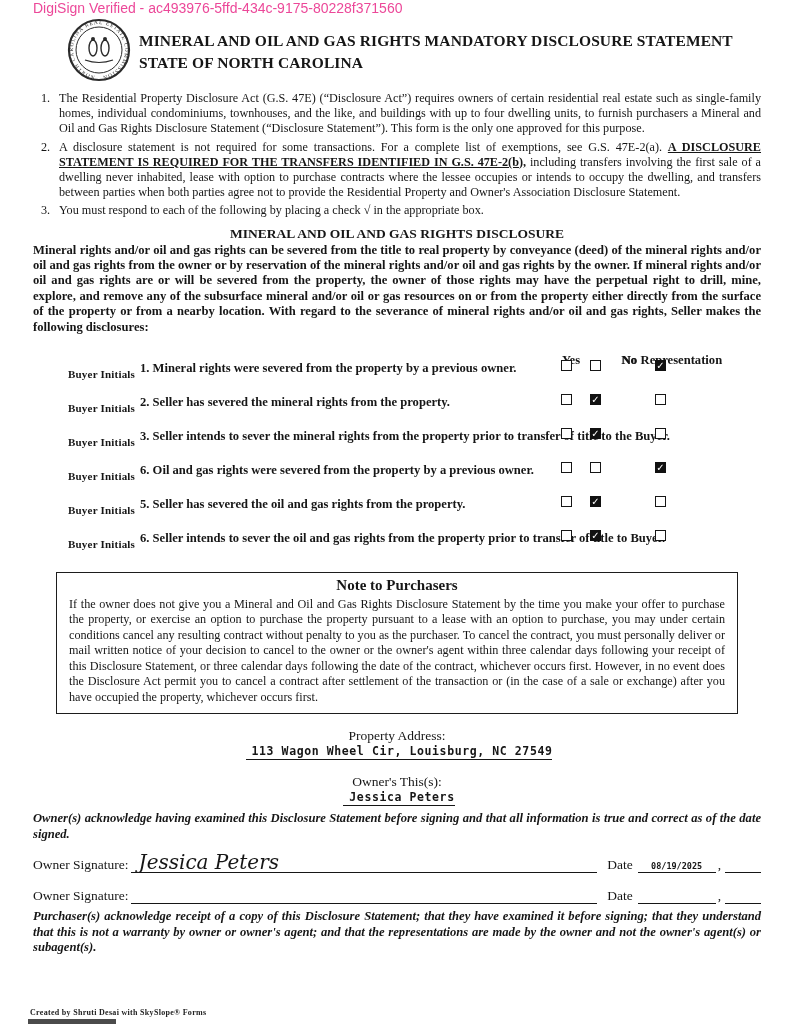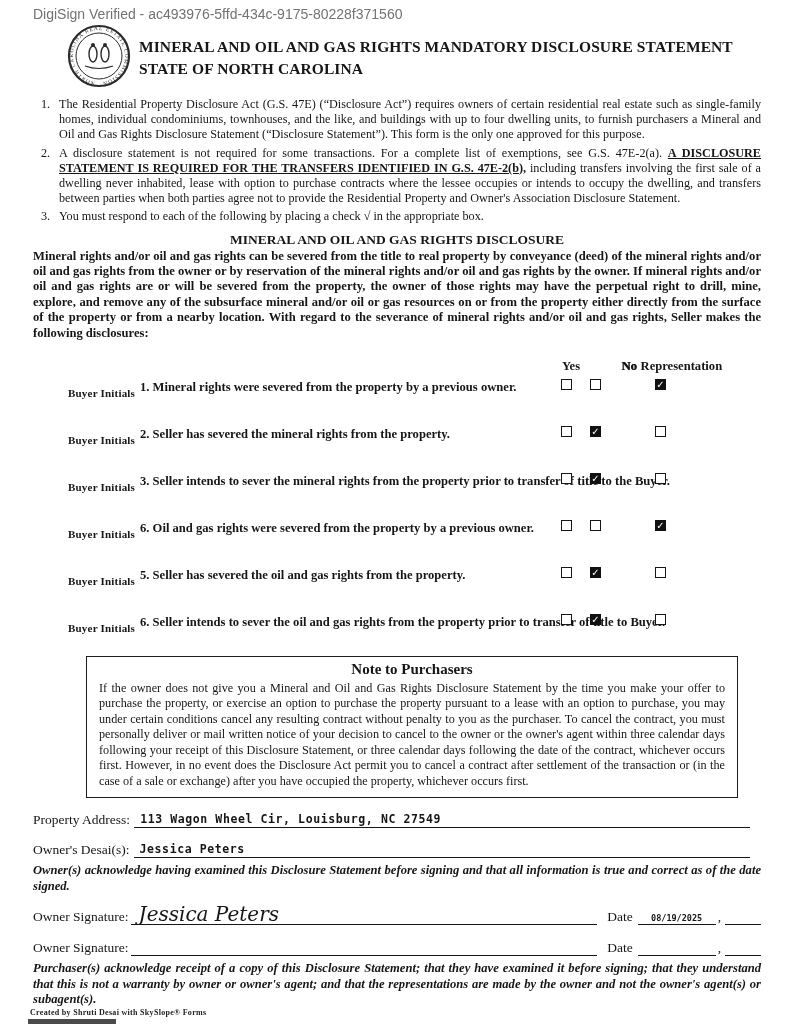--- a/index.html
+++ b/index.html
@@ -1,20 +1,20 @@
 <!DOCTYPE html>
 <html><head>
 <meta charset="utf-8">
 <style>
   html,body{margin:0;padding:0;background:#ffffff;}
   body{width:791px;height:1024px;overflow:hidden;font-family:"Liberation Serif",serif;color:#161616;}
   .page{position:relative;width:791px;height:1024px;background:#ffffff;}
   .content{position:relative;padding:0 30px 0 33px;}
 
-  .digisign{margin:0;padding-top:6px;font-family:"Liberation Sans",sans-serif;font-size:14px;color:#737373;}
+  .digisign{margin:0;font-family:"Liberation Sans",sans-serif;font-size:14px;color:#ec4899;}
 
   .header-row{display:flex;align-items:center;margin-top:2px;margin-left:34px;}
   .seal{flex:0 0 auto;}
   .header-titles{margin-left:8px;font-weight:bold;font-size:15.5px;line-height:1.45;letter-spacing:.1px;}
 
   .instr-heading{text-align:center;font-weight:bold;font-size:13.5px;margin-top:3px;}
 
   .instr-list{margin-top:5px;}
   .instr-item{display:flex;margin-bottom:3px;font-size:12.2px;line-height:15.2px;}
   .instr-num{flex:0 0 26px;padding-left:8px;box-sizing:border-box;}
@@ -24,37 +24,37 @@
   .disc-heading{text-align:center;font-weight:bold;font-size:13.5px;margin-top:7px;}
   .disc-intro{margin-top:1px;font-weight:bold;font-size:12.6px;line-height:15.4px;text-align:justify;}
 
   .disc-table{position:relative;margin-top:6px;}
   .cols-header{position:relative;height:17px;font-weight:bold;font-size:12.6px;}
   .col-label{position:absolute;top:12px;white-space:nowrap;}
   .col-yes{left:522px;width:32px;text-align:center;}
   .col-no{left:552px;width:30px;text-align:center;margin-left:29px;}
   .col-norep{left:589px;}
 
-  .disc-row{position:relative;margin-top:13px;min-height:34px;}
+  .disc-row{position:relative;min-height:34px;}
   .initials{position:absolute;left:35px;top:6px;width:74px;}
   .init-line{border-top:1.6px solid #161616;width:72px;height:3px;}
   .init-label{font-weight:bold;font-size:11px;letter-spacing:.2px;}
   .statement{margin-left:107px;width:415px;font-weight:bold;font-size:12.6px;line-height:15.6px;text-align:justify;}
   .cb{position:absolute;top:2px;width:11px;height:11px;box-sizing:border-box;border:1.6px solid #161616;background:#fff;
       font-size:10px;line-height:9px;text-align:center;color:#fff;font-family:"DejaVu Sans",sans-serif;}
   .cb.checked{background:#111;border-color:#111;}
   .cb-yes{left:528px;}
   .cb-no{left:557px;}
   .cb-norep{left:622px;}
 
-  .note-box{margin:10px 23px 0 53px;border:1.6px solid #1d1d1d;padding:3px 12px 8px 12px;}
+  .note-box{margin:10px 23px 0 23px;border:1.6px solid #1d1d1d;padding:3px 12px 8px 12px;}
   .note-title{text-align:center;font-weight:bold;font-size:15px;margin-top:1px;}
   .note-body{margin-top:3px;font-size:12.2px;line-height:15.4px;text-align:justify;}
 
-  .field-line{display:flex;align-items:center;margin-top:14px;font-size:13.5px;}
+  .field-line{display:flex;align-items:center;margin-top:14px;font-size:13.5px;flex-direction:column;}
   .field-label{white-space:nowrap;}
   .field-fill{flex:1;border-bottom:1.2px solid #161616;margin-left:4px;padding:0 0 0 6px;
       font-family:"DejaVu Sans Mono",monospace;font-weight:bold;font-size:11.5px;letter-spacing:.6px;line-height:15px;}
   .field-fill.short{max-width:610px;}
 
   .ack{margin-top:5px;font-style:italic;font-weight:bold;font-size:12.6px;line-height:15.6px;text-align:justify;}
 
   .sig-row{display:flex;align-items:flex-end;margin-top:9px;font-size:13.5px;height:22px;}
   .sig-fill{flex:1;border-bottom:1.2px solid #161616;margin-left:2px;padding-left:8px;
       font-family:"DejaVu Serif",serif;font-style:italic;font-size:20px;line-height:20px;white-space:nowrap;overflow:hidden;}
@@ -138,21 +138,21 @@
       <div class="note-title">Note to Purchasers</div>
       <div class="note-body">If the owner does not give you a Mineral and Oil and Gas Rights Disclosure Statement by the time you make your offer to purchase the property, or exercise an option to purchase the property pursuant to a lease with an option to purchase, you may under certain conditions cancel any resulting contract without penalty to you as the purchaser. To cancel the contract, you must personally deliver or mail written notice of your decision to cancel to the owner or the owner's agent within three calendar days following your receipt of this Disclosure Statement, or three calendar days following the date of the contract, whichever occurs first. However, in no event does the Disclosure Act permit you to cancel a contract after settlement of the transaction or (in the case of a sale or exchange) after you have occupied the property, whichever occurs first.</div>
     </div>
 
     <div class="field-line">
       <span class="field-label">Property Address:</span>
       <span class="field-fill short">113 Wagon Wheel Cir, Louisburg, NC 27549</span>
     </div>
 
     <div class="field-line">
-      <span class="field-label">Owner's Desai(s):</span>
+      <span class="field-label">Owner's This(s):</span>
       <span class="field-fill short">Jessica Peters</span>
     </div>
 
     <div class="ack">Owner(s) acknowledge having examined this Disclosure Statement before signing and that all information is true and correct as of the date signed.</div>
 
     <div id="owner-signature-rows">
         <div class="sig-row">
           <span class="field-label">Owner Signature:</span>
           <span class="sig-fill">Jessica Peters</span>
           <span class="date-label">Date</span>

